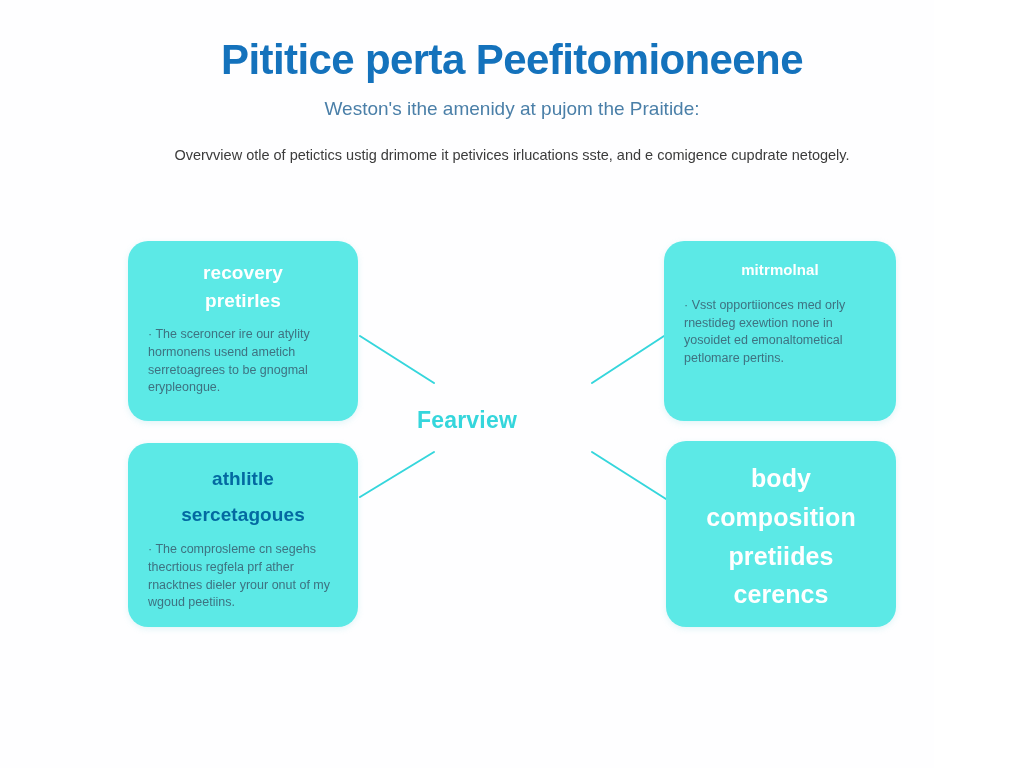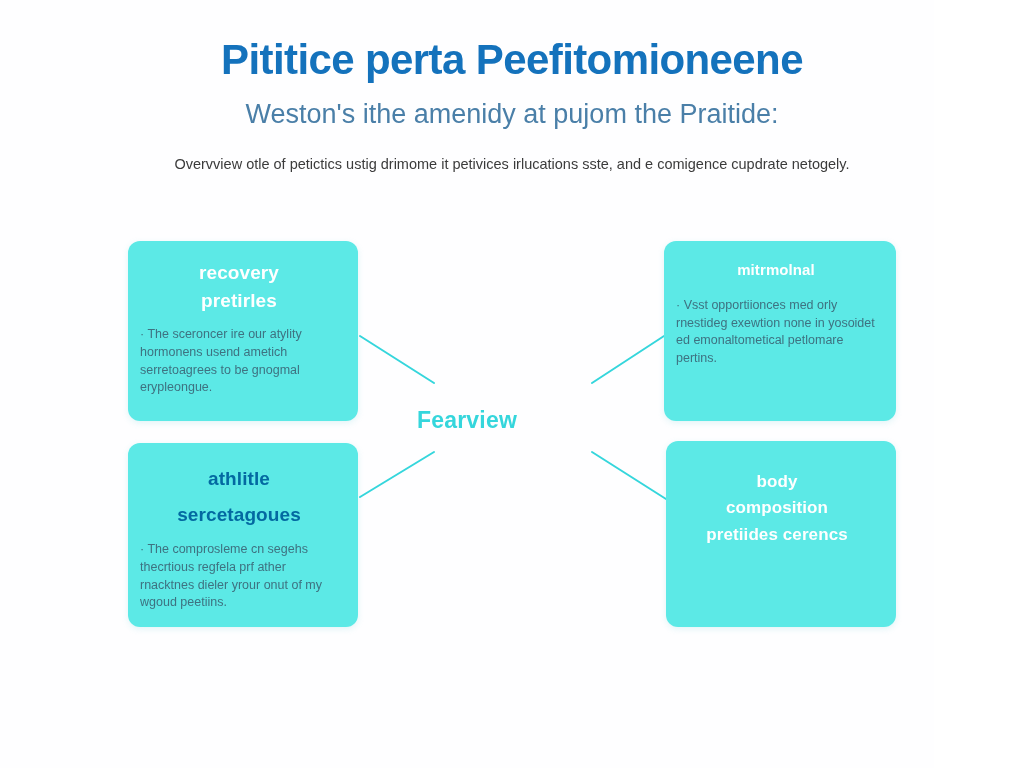--- a/index.html
+++ b/index.html
@@ -40,21 +40,21 @@
     font-weight: bold;
     letter-spacing: -0.6px;
     color: #1472BC;
     line-height: 1.05;
     font-family: "Liberation Sans", sans-serif;
   }
 
   .page-subtitle {
     margin: 0;
     padding-top: 16px;
-    font-size: 27px;
+    font-size: 19px;
     font-weight: 400;
     color: #4A7FA8;
     line-height: 1.2;
     text-align: center;
   }
 
   .page-description {
     margin: 0;
     padding-top: 25px;
     font-size: 14.5px;
@@ -84,43 +84,43 @@
     color: #35D6DC;
     letter-spacing: 0.2px;
     white-space: nowrap;
   }
 
   
   .card {
     position: absolute;
     box-sizing: border-box;
     background: #5CE9E6;
-    border-radius: 12px;
-    padding: 18px 20px 16px 12px;
+    border-radius: 20px;
+    padding: 18px 20px 16px 20px;
     box-shadow: 0 2px 6px rgba(90, 200, 210, 0.18);
   }
 
   .card-tl { left: 128px; top: 241px; width: 230px; height: 180px; }
   .card-tr { left: 664px; top: 241px; width: 232px; height: 180px; }
   .card-bl { left: 128px; top: 443px; width: 230px; height: 184px; }
   .card-br { left: 666px; top: 441px; width: 230px; height: 186px; }
 
   .card-title {
     margin: 0;
     text-align: center;
     color: #ffffff;
     font-size: 19px;
     font-weight: 600;
     line-height: 1.45;
     letter-spacing: 0.1px;
   }
 
   .card-tr .card-title { font-size: 15px; }
   .card-bl .card-title { line-height: 1.9; }
-  .card-br .card-title { line-height: 1.55; font-size: 17px; margin-top: 10px; }
+  .card-br .card-title { line-height: 1.55; font-size: 25px; }
 
   .card-body {
     margin: 0;
     padding-top: 10px;
     color: #3E7281;
     font-size: 12.5px;
     line-height: 1.42;
     text-align: left;
   }
 

